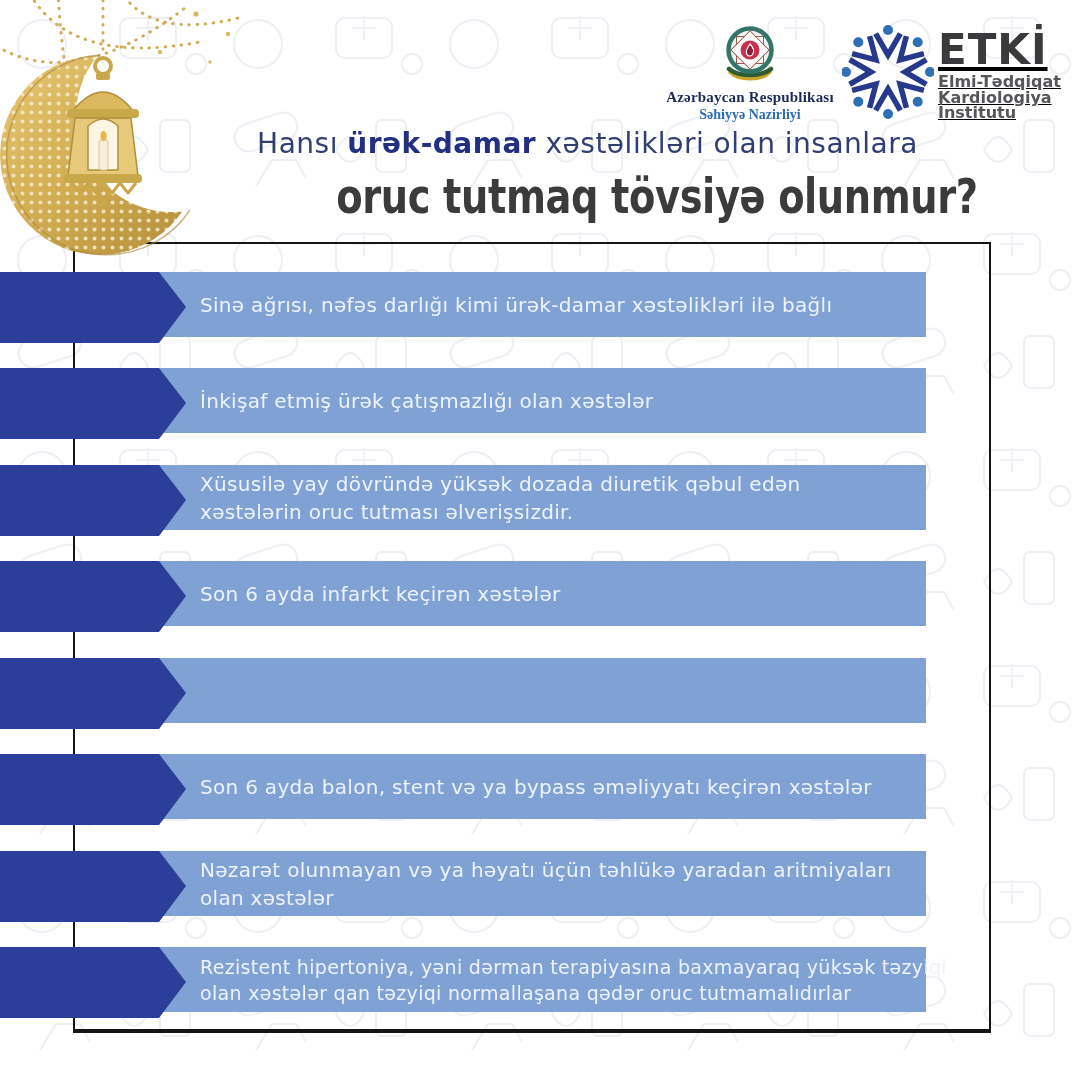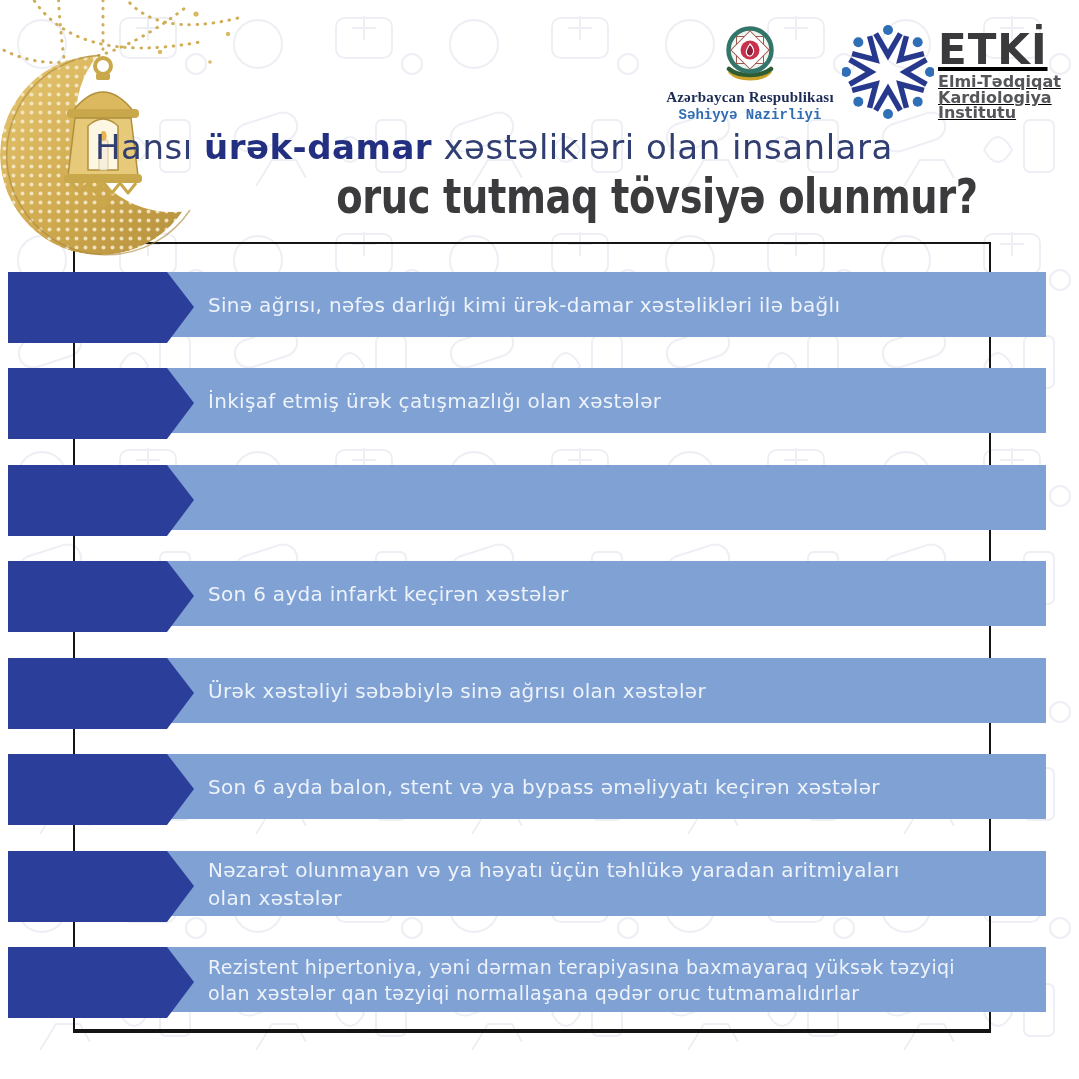--- a/index.html
+++ b/index.html
@@ -12,51 +12,51 @@
   
   #bg-pattern{position:absolute;left:0;top:0;z-index:0;}
   
   #ministry-block{left:630px;top:24px;width:240px;text-align:center;z-index:4;}
   #ministry-emblem{display:block;margin:0 auto;}
   .ministry-line1{
     font-family:"Liberation Serif", serif;font-weight:700;font-size:15px;
     color:var(--ministry_navy,#1c2a56);margin-top:1px;letter-spacing:.2px;
   }
   .ministry-line2{
-    font-family:Liberation Mono, monospace;font-weight:700;font-size:14px;
+    font-family:Liberation Serif, serif;font-weight:700;font-size:14px;
     color:var(--ministry_blue,#2e6cb3);margin-top:1px;
   }
   #institute-block{left:842px;top:20px;width:230px;z-index:4;}
   #etki-logo{position:absolute;left:0;top:4px;}
   #institute-text{position:absolute;left:96px;top:8px;width:140px;text-decoration:underline;}
   .etki-acronym{
     font-size:42px;font-weight:700;color:#3a3a3c;letter-spacing:1px;line-height:44px;
   }
   .etki-tagline{
     font-size:16px;font-weight:700;color:var(--logo_gray,#55565a);line-height:15px;margin-top:2px;
   }
   
   #title-line1{
-    left:95px;top:127px;width:985px;text-align:left;white-space:pre-wrap;
-    font-size:34px;letter-spacing:.5px;color:var(--title_navy,#303e72);z-index:4;
+    left:95px;top:127px;width:985px;text-align:center;white-space:pre-wrap;
+    font-size:28px;letter-spacing:.5px;color:var(--title_navy,#303e72);z-index:4;
   }
   #title-line1 .accent{font-weight:700;color:var(--title_accent,#232f80);}
   #title-line2{
     left:167px;top:168px;width:980px;text-align:center;
     font-size:48px;font-weight:700;color:var(--title_dark,#3b3b3d);
     transform:scaleX(.8);transform-origin:50% 50%;letter-spacing:-.5px;z-index:4;
   }
   
   #list-frame{
     left:73px;top:242px;width:914px;height:785px;
     border-style:solid;border-color:var(--frame_black,#151515);
     border-width:2px 2px 4px 2px;z-index:1;background:transparent;
   }
   
-  .row{position:absolute;left:8px;width:1038px;height:65px;z-index:3;}
+  .row{position:absolute;left:0;width:926px;height:65px;z-index:3;}
   .row .bar{
     position:absolute;left:120px;right:0;top:0;height:65px;
     background:var(--banner_light,#7fa1d4);
   }
   .row .arrow{
     position:absolute;left:0;top:0;width:186px;height:71px;
     background:var(--arrow_dark,#2b3e9a);
     clip-path:polygon(0 0,159px 0,186px 35px,159px 71px,0 71px);
   }
   .row .txt{
@@ -222,36 +222,36 @@
     <div class="bar"></div>
     <div class="arrow"></div>
     <div class="txt">
       <div>İnkişaf etmiş ürək çatışmazlığı olan xəstələr</div>
       <div></div>
     </div>
   </div>
   <div class="row" style="top:465px">
     <div class="bar"></div>
     <div class="arrow"></div>
+    <div class="txt">
+      <div>Xüsusilə yay dövründə yüksək dozada diuretik qəbul edən</div>
+      <div>xəstələrin oruc tutması əlverişsizdir.</div>
+    </div>
   </div>
   <div class="row" style="top:561px">
     <div class="bar"></div>
     <div class="arrow"></div>
     <div class="txt">
       <div>Son 6 ayda infarkt keçirən xəstələr</div>
       <div></div>
     </div>
   </div>
   <div class="row" style="top:658px">
     <div class="bar"></div>
     <div class="arrow"></div>
-    <div class="txt">
-      <div>Ürək xəstəliyi səbəbiylə sinə ağrısı olan xəstələr</div>
-      <div></div>
-    </div>
   </div>
   <div class="row" style="top:754px">
     <div class="bar"></div>
     <div class="arrow"></div>
     <div class="txt">
       <div>Son 6 ayda balon, stent və ya bypass əməliyyatı keçirən xəstələr</div>
       <div></div>
     </div>
   </div>
   <div class="row" style="top:851px">

